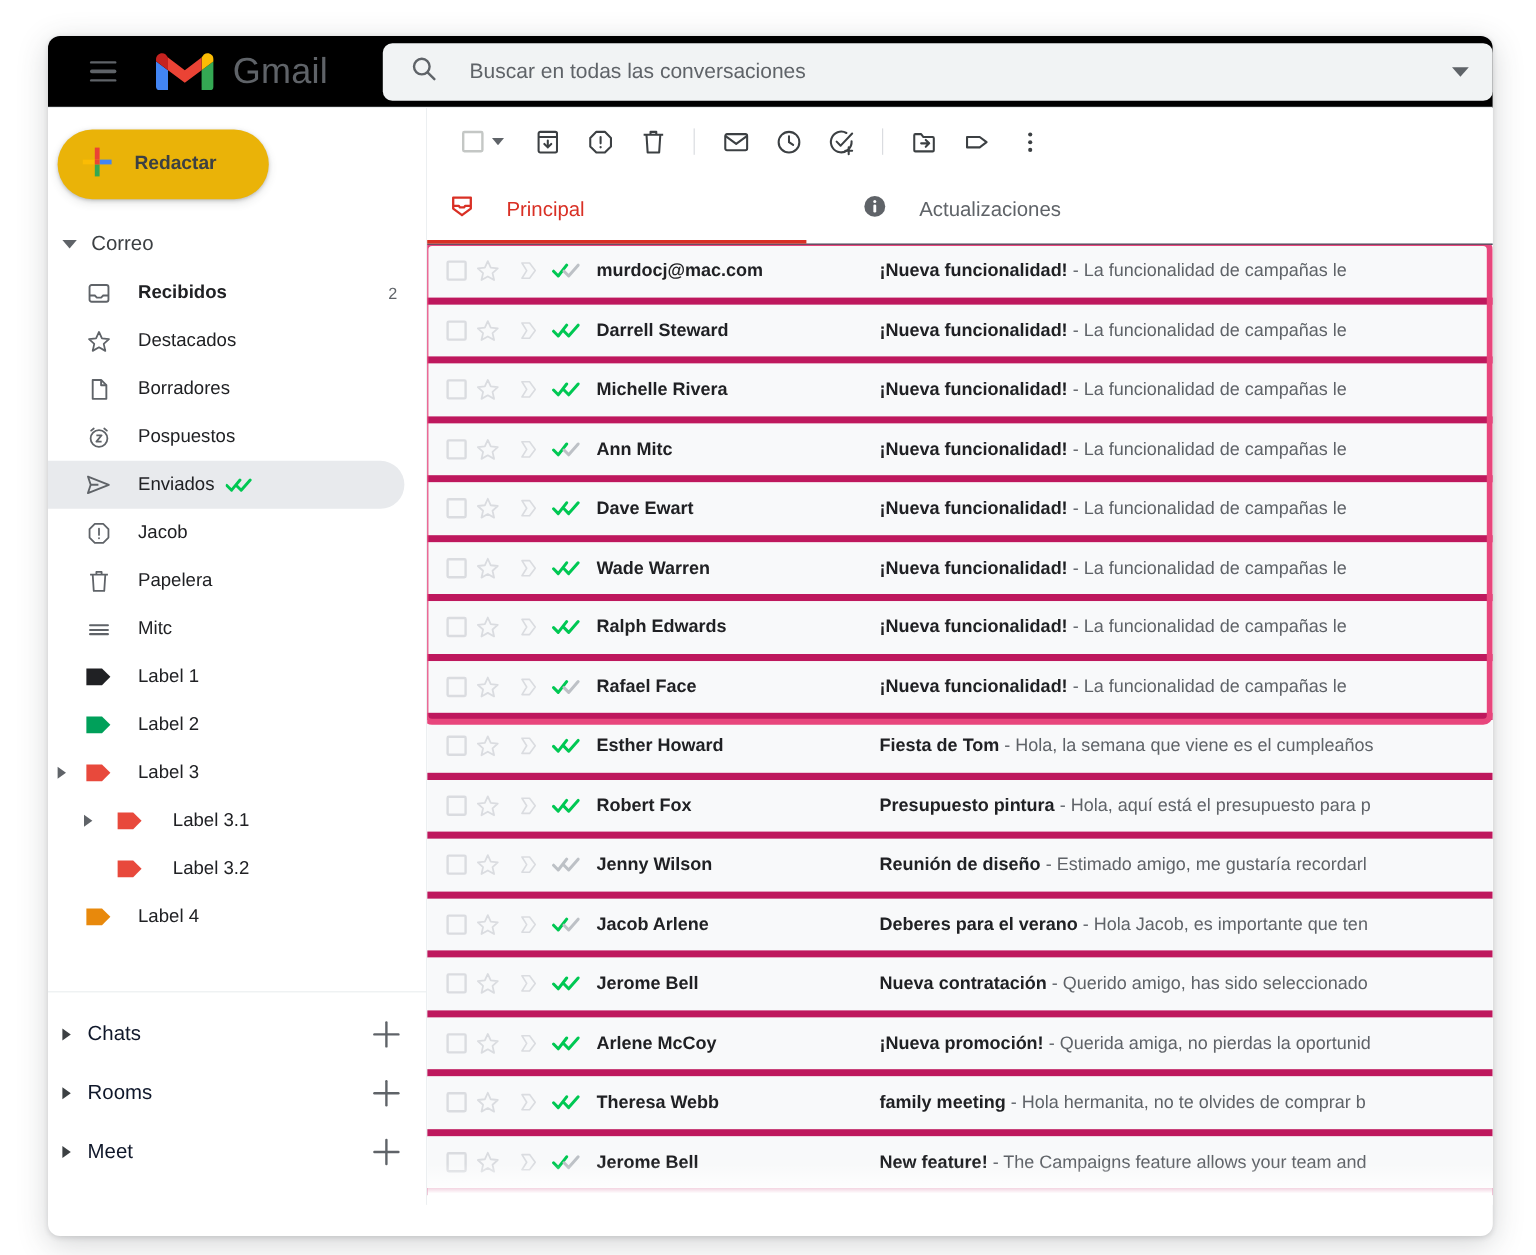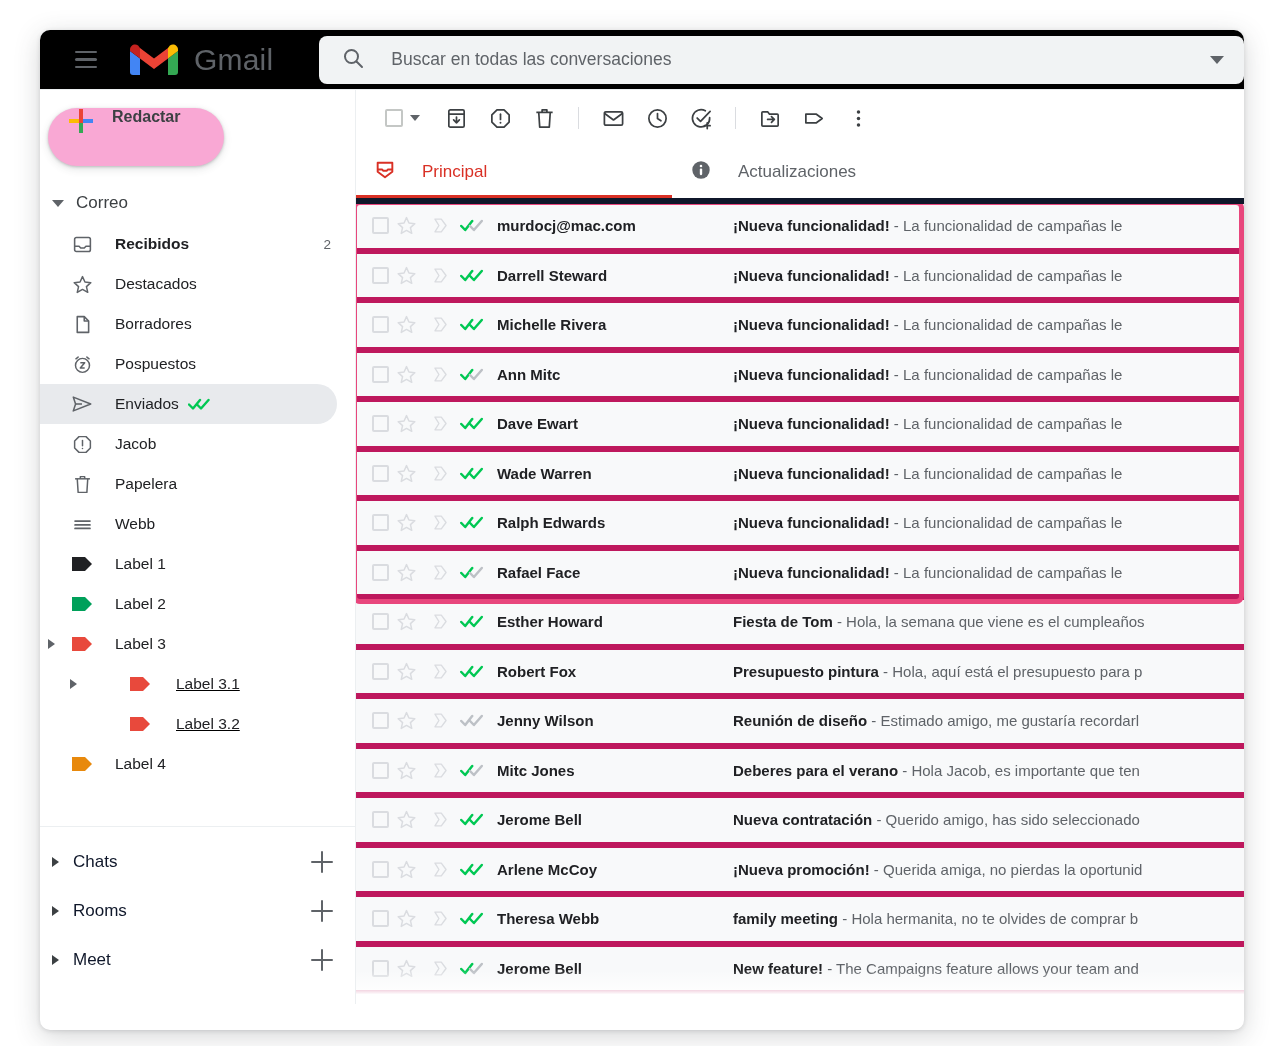--- a/index.html
+++ b/index.html
@@ -74,23 +74,23 @@
     background: #fff;
     border-right: 1px solid #eceff1;
     display: flex; flex-direction: column;
     position: relative;
   }
   #sidebar-scroll { flex: 1; overflow: hidden; padding-top: 14px; }
   #compose-btn {
     margin: 4px 0 0 8px;
     width: 176px; height: 58px;
     border-radius: 30px;
-    background: #f9a8d4;
+    background: #eab308;
     box-shadow: 0 1px 3px rgba(60,64,67,0.28), 0 3px 8px rgba(60,64,67,0.14);
-    display: flex; cursor: pointer;
+    display: flex; align-items: center; cursor: pointer;
     padding-left: 20px;
   }
   #compose-label { margin-left: 18px; font-size: 16px; font-weight: bold; color: #3c4043; }
 
   .section-head {
     display: flex; align-items: center;
     height: 42px; margin-top: 16px; padding-left: 12px;
     cursor: pointer;
   }
   .section-head .tri-down {
@@ -108,21 +108,21 @@
   .nav-item.active { background: #e8eaed; }
   .nav-item .nav-icon { width: 24px; display:flex; justify-content:center; align-items:center; flex:none;}
   .nav-item .nav-label { margin-left: 21px; font-size: 15.5px; color: #202124; white-space: nowrap; }
   .nav-item.bold .nav-label { font-weight: bold; }
   .nav-count { margin-left: auto; font-size: 13.5px; color: #5f6368; padding-right: 6px;}
   .nav-item .expander {
     position: absolute; left: 8px; width: 0; height: 0;
     border-top: 5px solid transparent; border-bottom: 5px solid transparent;
     border-left: 7px solid #5f6368;
   }
-  .nav-item.indent { padding-left: 88px; text-decoration: underline; }
+  .nav-item.indent { padding-left: 56px; }
   .nav-item.indent .expander { left: 30px; }
   .nav-item.indent .nav-label { margin-left: 24px; }
 
   #sidebar-bottom { border-top: 1px solid #eceff1; padding: 10px 0 20px 0; }
   .bottom-row {
     display:flex; align-items:center; height: 49px;
     padding-left: 12px; padding-right: 22px; cursor: pointer;
   }
   .bottom-row .tri-right {
     width:0;height:0;border-top:5px solid transparent;border-bottom:5px solid transparent;
@@ -152,21 +152,21 @@
   }
   .tb-sep { width: 1px; height: 22px; background: #dadce0; margin: 0 12px; flex:none;}
   .sel-box {
     width: 18px; height: 18px; border: 2px solid #c4c7c5; border-radius: 2px;
   }
   .tb-caret {
     width:0;height:0;border-left:5px solid transparent;border-right:5px solid transparent;
     border-top:6px solid #5f6368; margin-left: 7px;
   }
 
-  #tabs { height: 58px; display: flex; flex: none; border-bottom: 6px solid #0f172a; }
+  #tabs { height: 58px; display: flex; flex: none; border-bottom: 1px solid #0f172a; gap: 28px; }
   .tab {
     width: 316px; flex: none; display: flex; align-items: center;
     padding-left: 18px; cursor: pointer; position: relative;
   }
   .tab .tab-label { margin-left: 26px; font-size: 17px; color: #5f6368; }
   .tab.active .tab-label { color: #d93025; font-weight: normal; }
   .tab.active:after {
     content:""; position:absolute; left:0; right:0; bottom:0; height:3px; background:#d93025;
   }
 
@@ -344,21 +344,21 @@
         </div>
 
         <div class="nav-item">
           <span class="nav-icon">
             <svg width="21" height="21" viewBox="0 0 24 24" stroke="#5f6368" stroke-width="2" stroke-linecap="round">
               <line x1="3.5" y1="8" x2="20.5" y2="8"></line>
               <line x1="3.5" y1="12.5" x2="20.5" y2="12.5"></line>
               <line x1="3.5" y1="16.5" x2="20.5" y2="16.5"></line>
             </svg>
           </span>
-          <span class="nav-label">Webb</span>
+          <span class="nav-label">Mitc</span>
         </div>
 
         <div class="nav-item">
           <span class="nav-icon">
             <svg width="22" height="16" viewBox="0 0 22 16">
                 <path d="M1 1h13l7 7-7 7H1z" fill="#202124"></path>
               </svg>
           </span>
           <span class="nav-label">Label 1</span>
         </div>
@@ -776,21 +776,21 @@
                 <svg width="19" height="19" viewBox="0 0 24 24" fill="none" stroke="#dadce0" stroke-width="1.7" stroke-linejoin="round">
                   <path d="M5 4h8l6 8-6 8H5l5-8z"></path>
                 </svg>
               </span>
               <span class="row-icon" style="width:30px">
                 <svg width="24" height="15" viewBox="0 0 24 15" fill="none" stroke-width="2.5" stroke-linecap="round" stroke-linejoin="round">
                   <polyline points="1.3,8 5.2,12 12.2,3" stroke="#00c853"></polyline>
                   <polyline points="10,8 13.9,12 21.8,3" stroke="#bdc1c6"></polyline>
                 </svg>
               </span>
-              <span class="sender">Mitc Jones</span>
+              <span class="sender">Jacob Arlene</span>
               <span class="subject-wrap"><span class="subj">Deberes para el verano</span><span class="dash"> - </span><span class="snippet">Hola Jacob, es importante que ten</span></span>
             </div>
             <div class="mail-row">
               <span class="row-cb"></span>
               <span class="row-icon">
                 <svg width="21" height="21" viewBox="0 0 24 24" fill="none" stroke="#dadce0" stroke-width="1.7" stroke-linejoin="round">
                   <polygon points="12,3 14.8,9.2 21.5,9.9 16.5,14.4 18,21 12,17.6 6,21 7.5,14.4 2.5,9.9 9.2,9.2"></polygon>
                 </svg>
               </span>
               <span class="row-icon">

